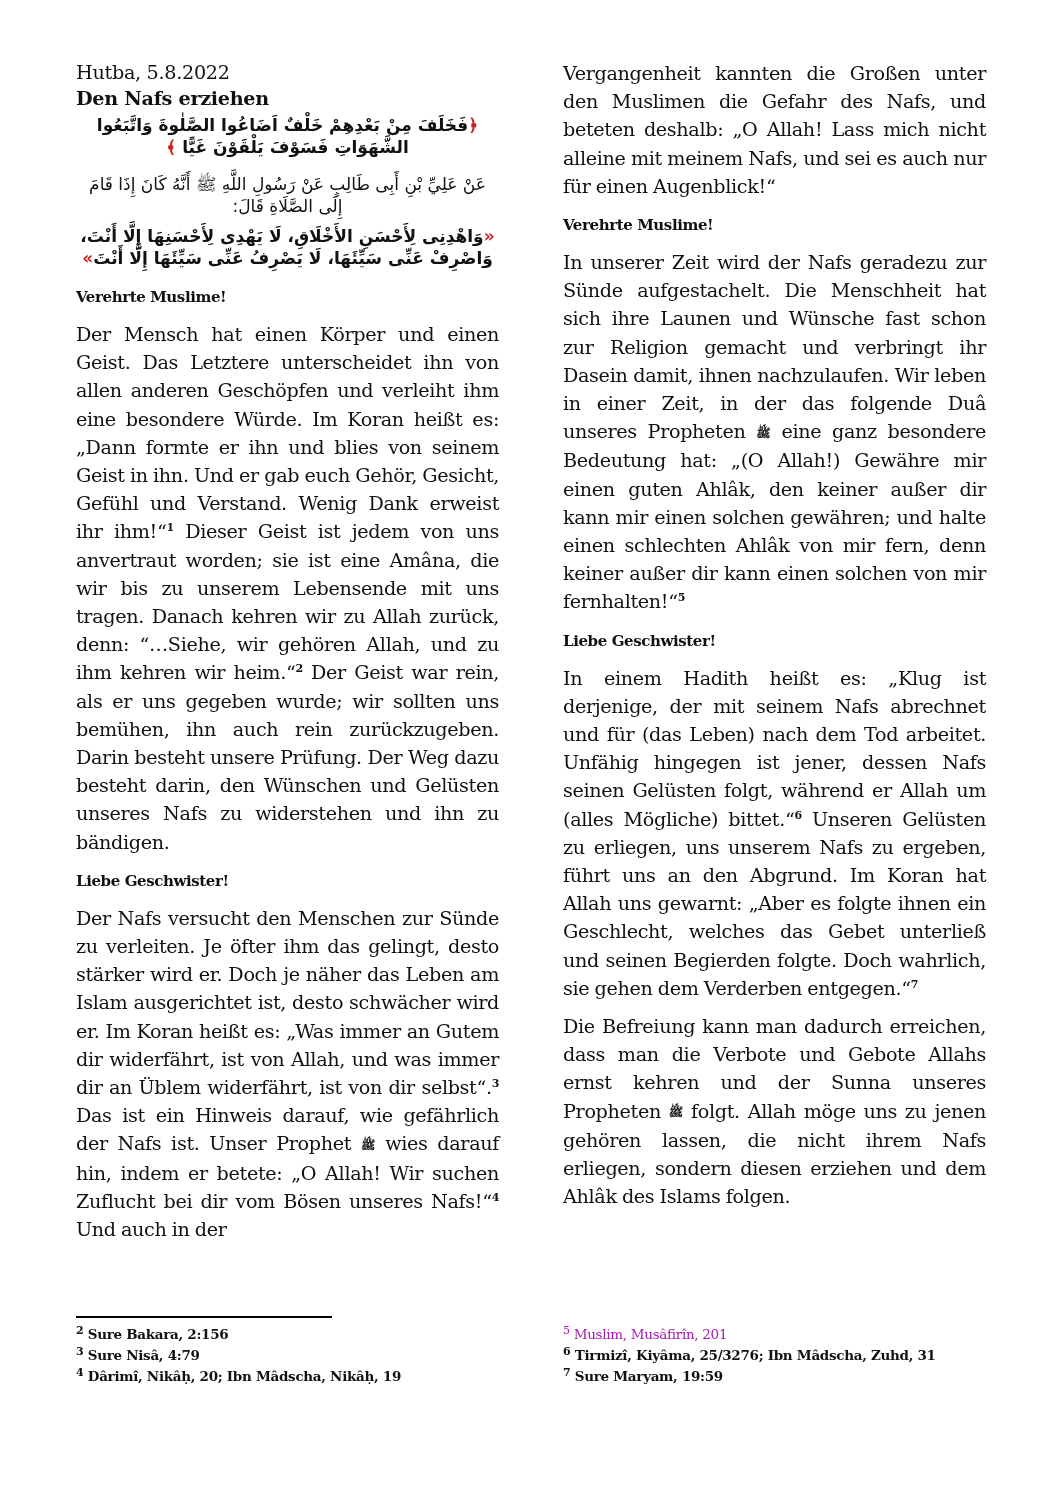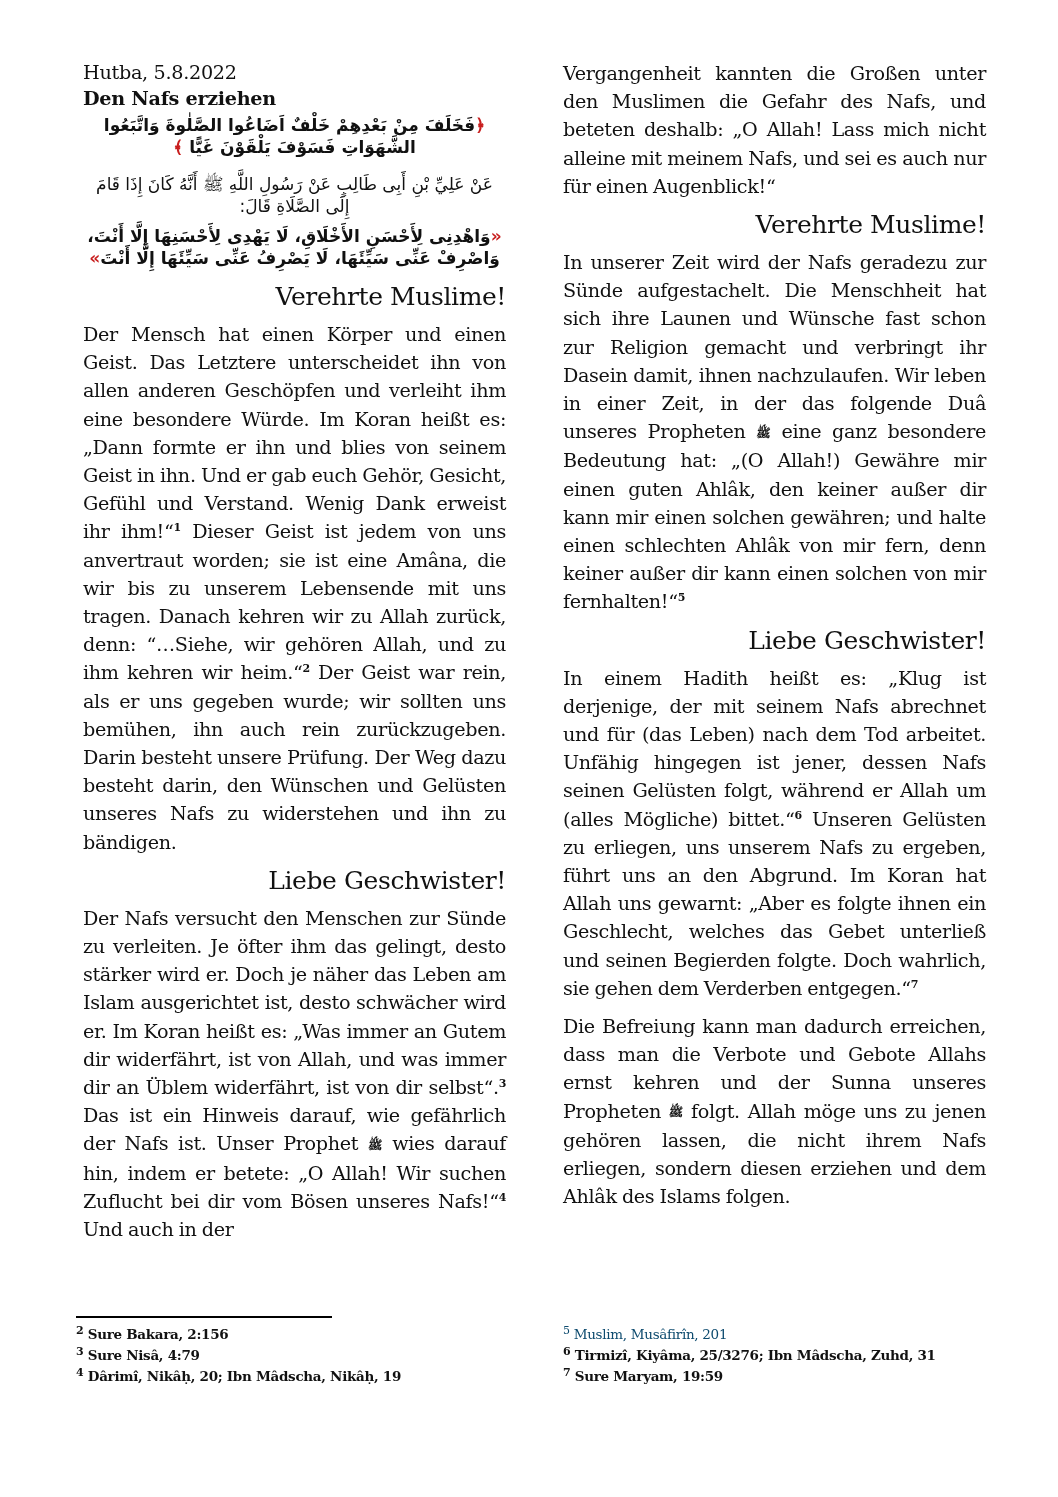--- a/index.html
+++ b/index.html
@@ -1,40 +1,40 @@
 <!DOCTYPE html>
 <html><head>
 <meta charset="utf-8">
 <style>
   html, body { margin: 0; padding: 0; background: #ffffff; }
   body { width: 1058px; height: 1497px; position: relative; overflow: hidden;
          font-family: "DejaVu Serif", "Liberation Serif", serif; color: #111; }
   .col { position: absolute; top: 60px; width: 423px; }
-  .col.left { left: 83px; }
+  .col.left { left: 76px; }
   .col.right { left: 563px; }
   .p { font-size: 19.2px; line-height: 28.2px; text-align: justify; margin: 0 0 10px 0;
        letter-spacing: -0.35px; word-spacing: -0.5px; }
-  .h { font-weight: normal; font-size: 25px; line-height: 28px; margin: 0 0 10px 0; letter-spacing: -0.4px; text-align: right; }
+  .h { font-weight: bold; font-size: 15px; line-height: 28px; margin: 0 0 10px 0; letter-spacing: -0.4px; }
   .date { font-size: 19.2px; line-height: 26px; margin: 0; letter-spacing: -0.3px; }
   .title { font-weight: bold; font-size: 19.2px; line-height: 26px; margin: 0 0 2px 0; letter-spacing: -0.3px; }
   b, .b { font-weight: normal; }
   sup { font-size: 11px; line-height: 0; vertical-align: super; font-weight: bold; }
   .ar { direction: rtl; text-align: center; font-family: "DejaVu Sans", sans-serif; font-weight: bold;
         font-size: 17px; line-height: 22px; margin: 0; }
   .ar.ayah { margin-bottom: 15px; }
   .ar.intro { font-weight: normal; font-size: 17px; margin-bottom: 8px; }
   .ar.dua { margin-bottom: 14px; }
   .red { color: #c81e1e; }
   .salawat { font-family: "DejaVu Sans", sans-serif; font-size: 12px; font-weight: bold; display: inline-block; vertical-align: middle; }
   .rule { position: absolute; left: 76px; top: 1316px; width: 256px; height: 2px; background: #000; }
   .fn { position: absolute; font-size: 13.5px; line-height: 21px; letter-spacing: -0.3px; }
   .fn.left { left: 76px; top: 1324px; font-weight: bold; }
   .fn.right { left: 563px; top: 1324px; }
   .fn .row { white-space: nowrap; }
-  .fn .normal { font-weight: normal; color: #0c4a6e; }
+  .fn .normal { font-weight: normal; color: #a21caf; }
   .fn .bold { font-weight: bold; }
 </style>
 </head>
 <body>
 
 <div class="col left">
   <p class="date">Hutba, 5.8.2022</p>
   <p class="title">Den Nafs erziehen</p>
 
   <p class="ar ayah"><span class="red">﴿</span><span>فَخَلَفَ مِنْ بَعْدِهِمْ خَلْفٌ اَضَاعُوا الصَّلٰوةَ وَاتَّبَعُوا الشَّهَوَاتِ فَسَوْفَ يَلْقَوْنَ غَيًّا</span> <span class="red">﴾</span></p>

